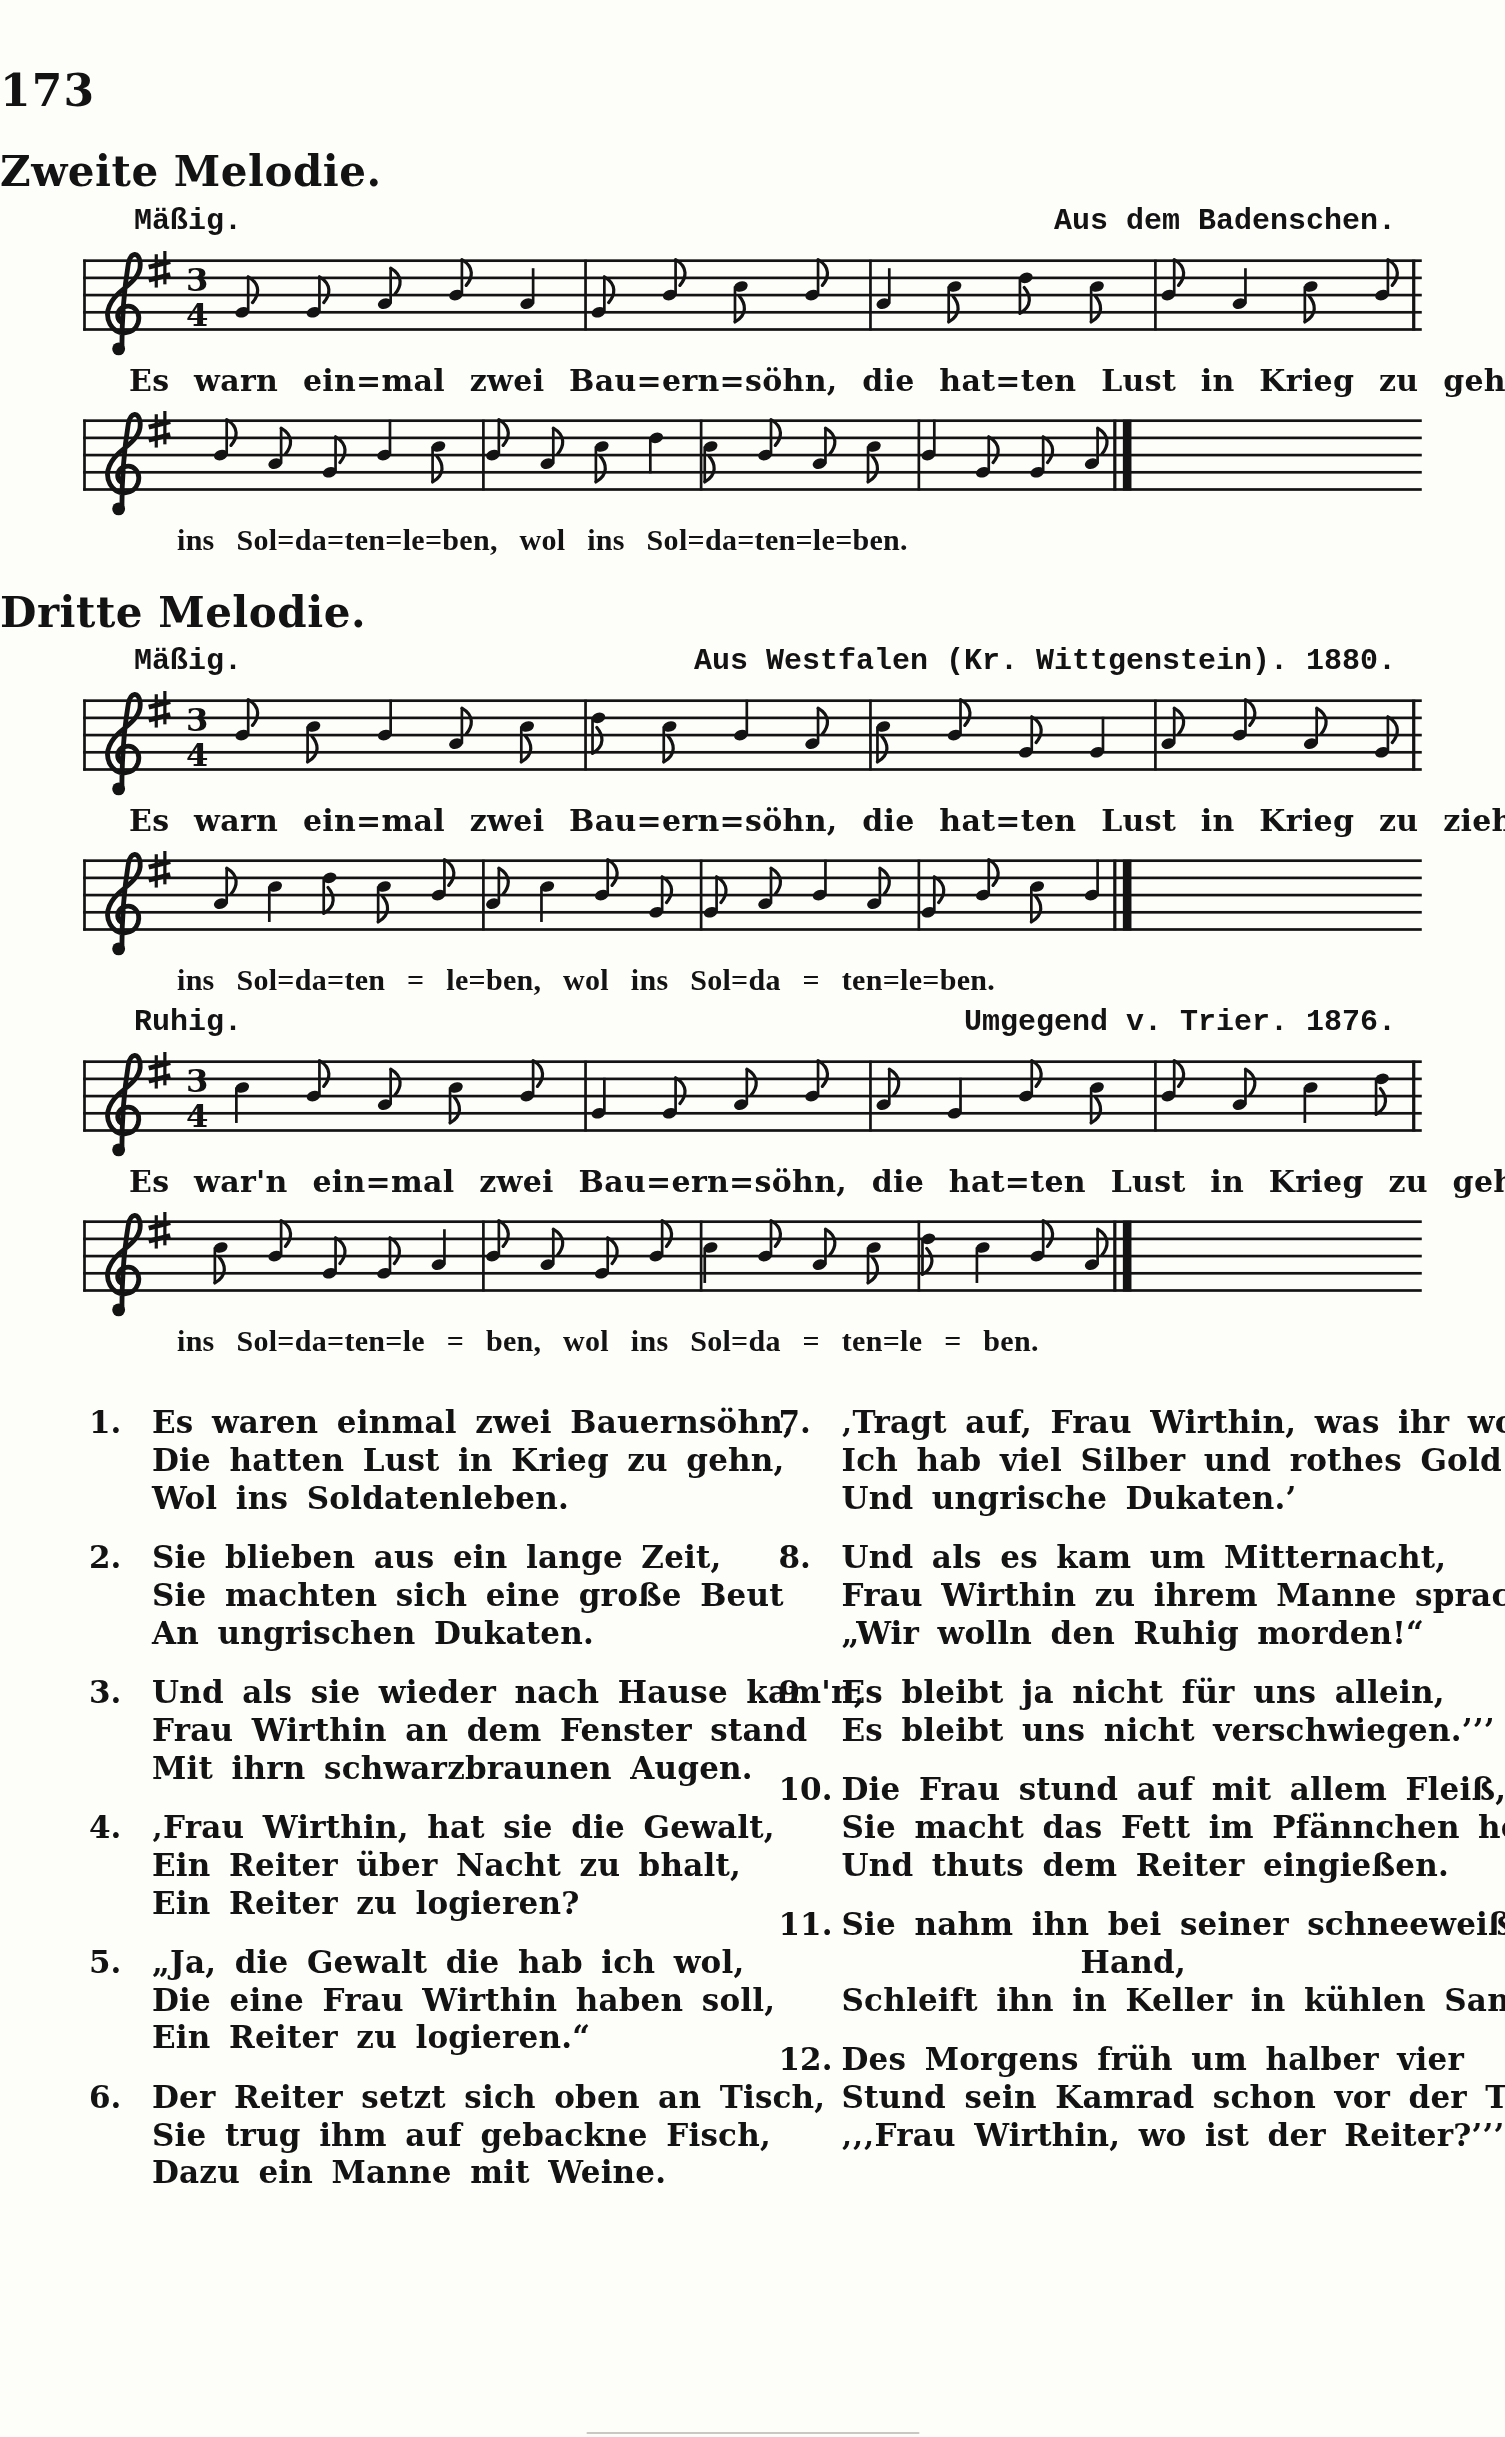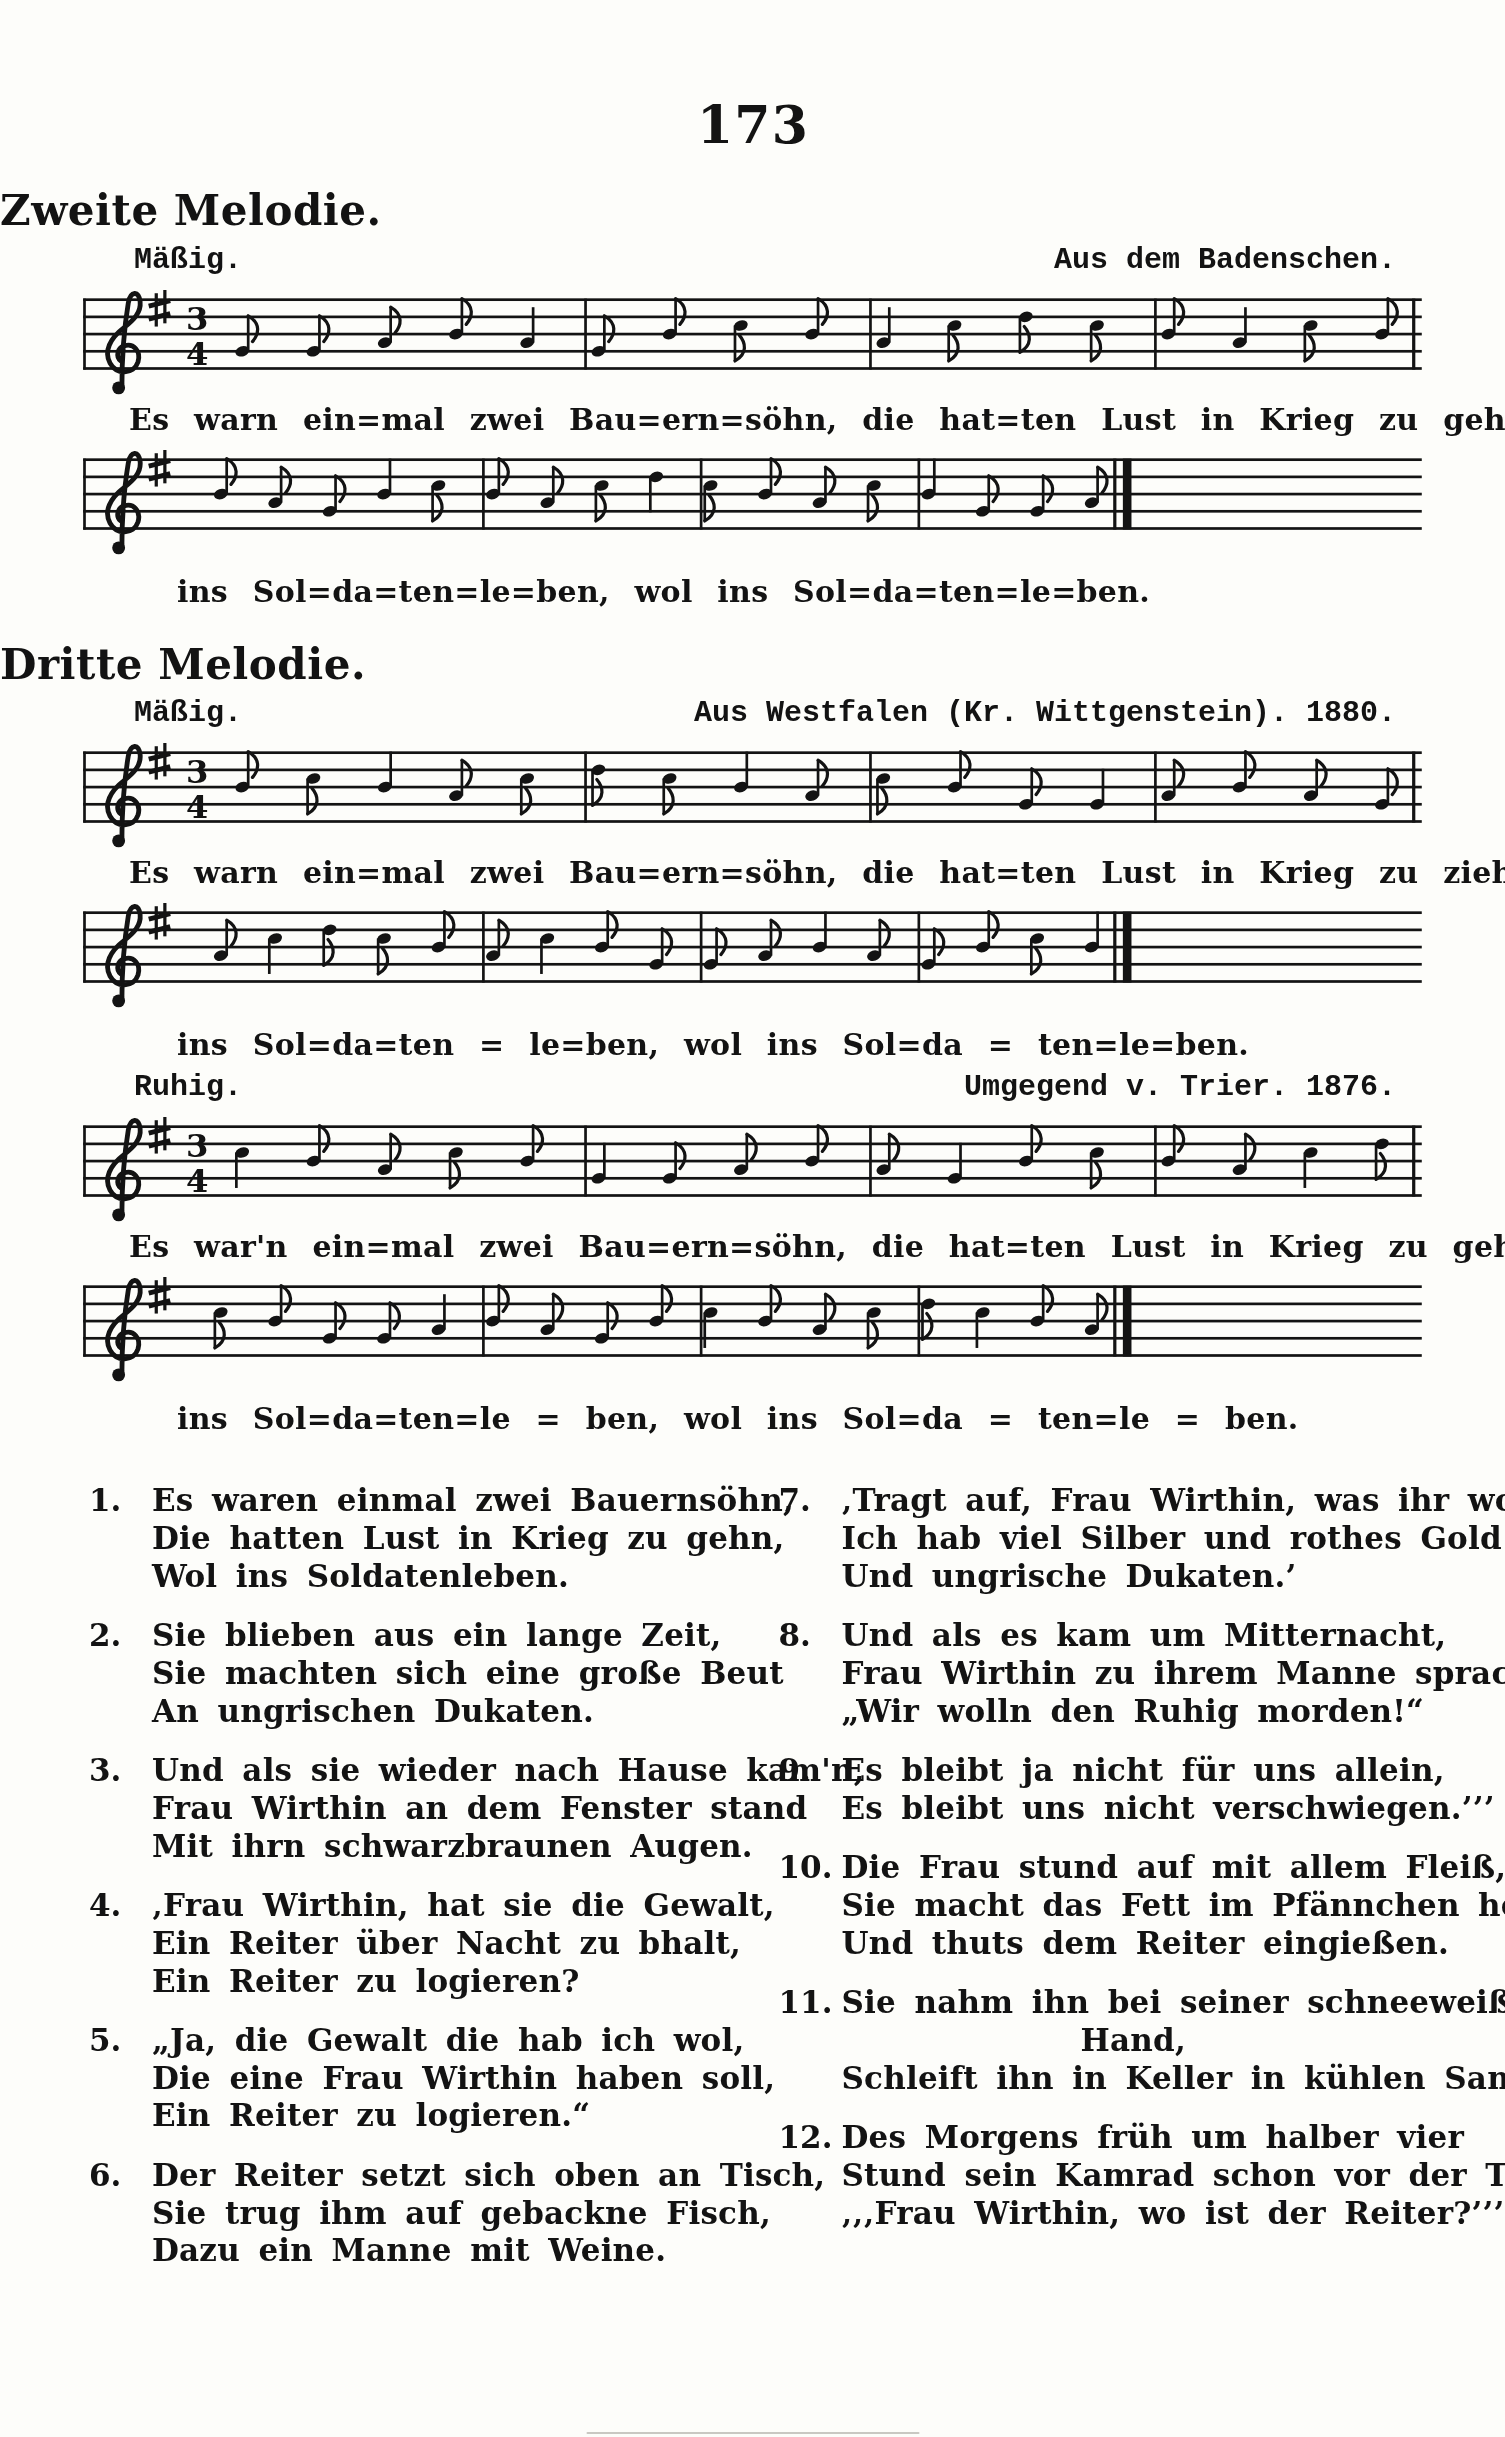--- a/index.html
+++ b/index.html
@@ -7,23 +7,22 @@
   .page{
     position:relative;
     width:1506px;height:2438px;
     margin:0 auto;
     background:#fdfdfa;
     color:#131313;
     font-family:"DejaVu Serif","Liberation Serif",serif;
     overflow:hidden;
   }
   .pagenum{
-    padding-top:94px;
-    text-align:center;
-    font-size:52px;font-weight:700;
+    padding-top:65px;
+    font-size:44px;font-weight:700;
     letter-spacing:1.1px;
   }
   .melody-title{
     text-align:left;
     font-size:42px;font-weight:700;
     letter-spacing:0.5px;
     margin-top:31px;
   }
   .meta-row{
     display:flex;justify-content:space-between;align-items:flex-end;
@@ -32,21 +31,21 @@
     font-size:30px;font-weight:700;font-family:Liberation Mono, monospace;
   }
   .staff-wrap{ padding:0 81px; margin-top:1.1px; }
   .staff-wrap svg{ display:block; width:1344px; height:124px; }
   .lyric{
     font-size:30px;font-weight:700;
     word-spacing:14px;letter-spacing:0.3px;
     white-space:nowrap;
   }
   .lyric.first{ text-align:center; padding:0 129px; margin-top:0px; }
-  .lyric.second{ margin-left:177px; margin-top:12px; }
+  .lyric.second{ margin-left:177px; margin-top:0px;font-family:Liberation Serif, serif; }
   .verses{
     display:flex; gap:43px;
     padding:0 81px 0 89px;
     margin-top:46px;
   }
   .vcol{ flex:1; min-width:0; }
   .verse{ display:flex; margin-bottom:21.5px; }
   .verse-num{
     flex:none; width:63px;
     font-size:31px;font-weight:700;

